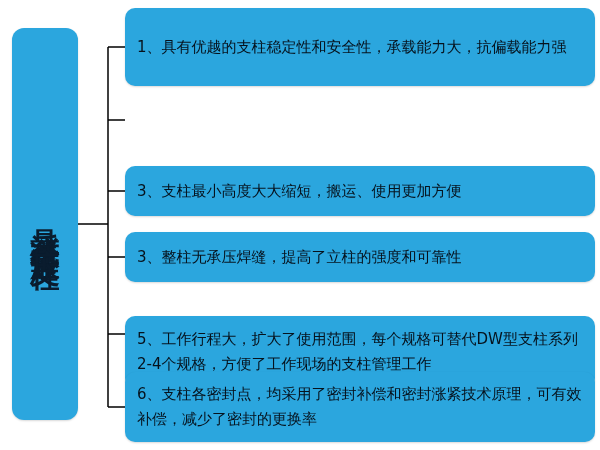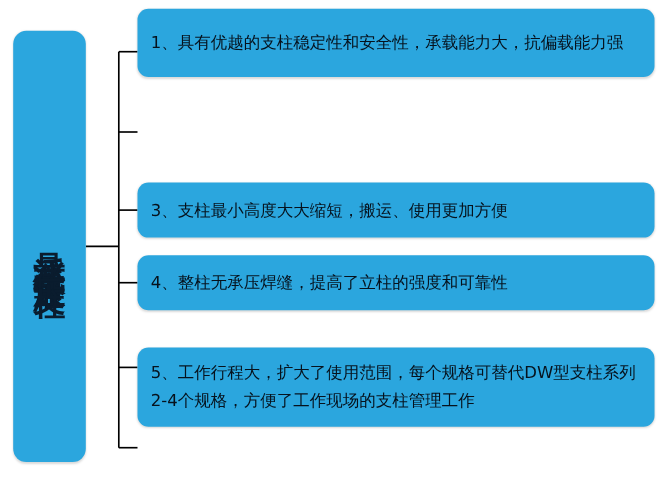--- a/index.html
+++ b/index.html
@@ -24,21 +24,21 @@
   .feature-box{
     position:absolute;left:125px;width:470px;
     background:#2BA6DE;border-radius:10px;
     display:flex;align-items:center;
     box-shadow:0 1px 2px rgba(0,0,0,0.15);
     box-sizing:border-box;padding:6px 12px;
   }
   .feature-box p{
     margin:0;font-size:15px;line-height:1.65;color:#06121d;font-weight:500;
   }
-  .b1{top:8px;height:62px;}
+  .b1{top:8px;height:78px;}
   .b2{top:90px;height:60px;}
   .b3{top:166px;height:50px;}
   .b4{top:232px;height:50px;}
   .b5{top:316px;height:72px;}
   .b6{top:372px;height:70px;}
 </style>
 </head>
 <body>
 
 <div class="stage">
@@ -61,19 +61,22 @@
     <span>悬浮式单体液压支柱</span>
   </div>
 
   <div class="feature-box b1">
     <p>1、具有优越的支柱稳定性和安全性，承载能力大，抗偏载能力强</p>
   </div>
   <div class="feature-box b3">
     <p>3、支柱最小高度大大缩短，搬运、使用更加方便</p>
   </div>
   <div class="feature-box b4">
-    <p>4、整柱无承压焊缝，提高了立柱的强度和可靠性</p>
+    <p>3、整柱无承压焊缝，提高了立柱的强度和可靠性</p>
   </div>
   <div class="feature-box b5">
     <p>5、工作行程大，扩大了使用范围，每个规格可替代DW型支柱系列2-4个规格，方便了工作现场的支柱管理工作</p>
+  </div>
+  <div class="feature-box b6">
+    <p>6、支柱各密封点，均采用了密封补偿和密封涨紧技术原理，可有效补偿，减少了密封的更换率</p>
   </div>
 
 </div>
 
 </body></html>

